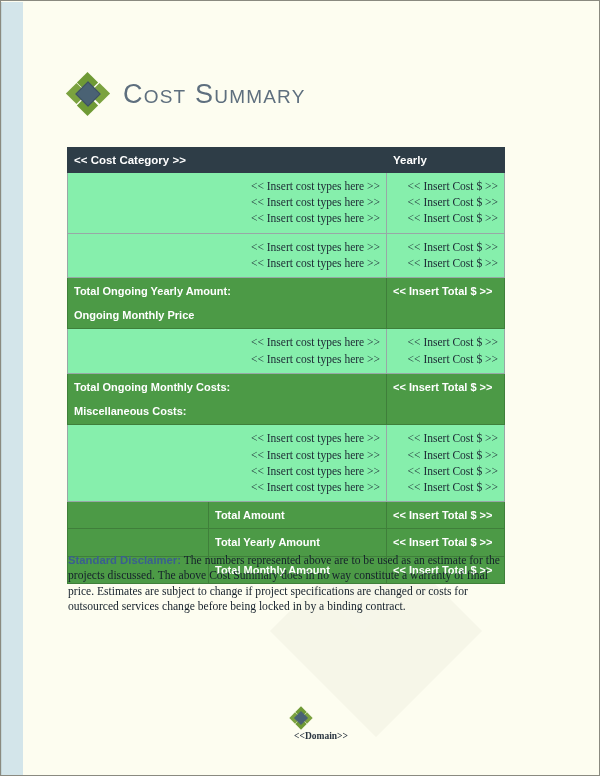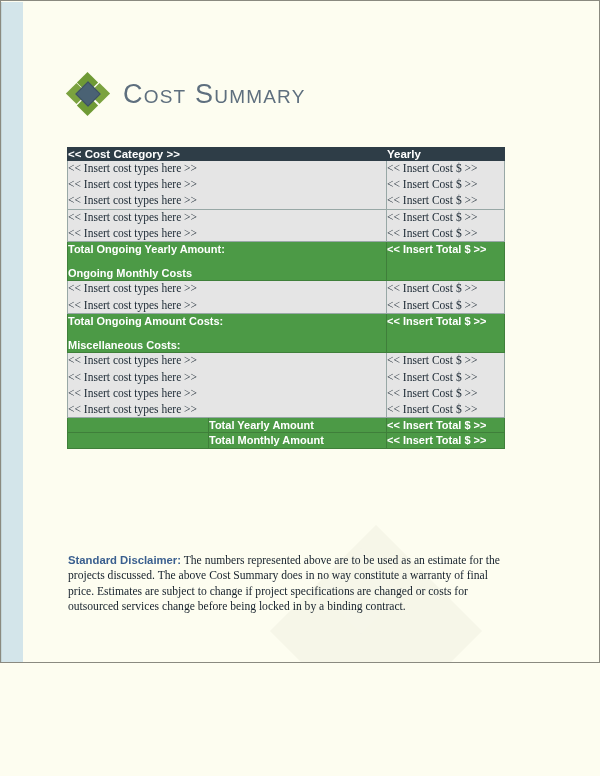--- a/index.html
+++ b/index.html
@@ -9,21 +9,21 @@
   body {
     width: 600px;
     height: 776px;
     overflow: hidden;
     background: #fdfdf0;
     font-family: "Liberation Serif", serif;
   }
   #page {
     position: relative;
     width: 600px;
-    height: 663px;
+    height: 776px;
     background: #fdfdf0;
     box-sizing: border-box;
     border: 1px solid #8a8a80;
     overflow: hidden;
   }
   
   #left-band {
     position: absolute;
     left: 1px;
     top: 1px;
@@ -104,21 +104,21 @@
   
   #cost-table {
     position: absolute;
     left: 66px;
     top: 146px;
     width: 437px;
     border-collapse: collapse;
     table-layout: fixed;
   }
   #cost-table td, #cost-table th {
-    padding: 0;
+    padding: 6px;
     margin: 0;
     vertical-align: top;
   }
   .col-a { width: 141px; }
   .col-b { width: 178px; }
   .col-c { width: 118px; }
 
   .hdr-row th {
     background: #2e3d47;
     color: #ffffff;
@@ -127,27 +127,28 @@
     font-weight: bold;
     text-align: left;
     padding: 5px 0 6px 9px;
     border: 1px solid #2e3d47;
   }
   .hdr-row th.price-col {
     padding-left: 11px;
   }
 
   .light-cell {
-    background: #e5e5e5;
+    background: #86efac;
     border: 1px solid #98a8a6;
     font-family: "Liberation Serif", serif;
     font-size: 11.5px;
     color: #1b2833;
     padding: 4px 0 4px 9px;
     line-height: 1.32;
+    text-align: right;
   }
   .light-cell.price {
     padding-left: 11px;
   }
   .green-cell {
     background: #4c9a46;
     border: 1px solid #3f7f3a;
     font-family: "Liberation Sans", sans-serif;
     font-size: 11px;
     font-weight: bold;
@@ -271,58 +272,67 @@
           </td>
           <td class="light-cell price">
             <span class="row-line">&lt;&lt; Insert Cost $ &gt;&gt;</span>
             <span class="row-line">&lt;&lt; Insert Cost $ &gt;&gt;</span>
           </td>
         </tr>
         <tr>
           <td class="green-cell" colspan="2">
             <span class="row-line">Total Ongoing Yearly Amount:</span>
             <span class="spacer-line"></span>
-            <span class="row-line">Ongoing Monthly Costs</span>
+            <span class="row-line">Ongoing Monthly Price</span>
           </td>
           <td class="green-cell price">
             <span class="row-line">&lt;&lt; Insert Total $ &gt;&gt;</span>
           </td>
         </tr>
         <tr>
           <td class="light-cell" colspan="2">
             <span class="row-line">&lt;&lt; Insert cost types here &gt;&gt;</span>
             <span class="row-line">&lt;&lt; Insert cost types here &gt;&gt;</span>
           </td>
           <td class="light-cell price">
             <span class="row-line">&lt;&lt; Insert Cost $ &gt;&gt;</span>
             <span class="row-line">&lt;&lt; Insert Cost $ &gt;&gt;</span>
           </td>
         </tr>
         <tr>
           <td class="green-cell" colspan="2">
-            <span class="row-line">Total Ongoing Amount Costs:</span>
+            <span class="row-line">Total Ongoing Monthly Costs:</span>
             <span class="spacer-line"></span>
             <span class="row-line">Miscellaneous Costs:</span>
           </td>
           <td class="green-cell price">
             <span class="row-line">&lt;&lt; Insert Total $ &gt;&gt;</span>
           </td>
         </tr>
         <tr>
           <td class="light-cell" colspan="2">
             <span class="row-line">&lt;&lt; Insert cost types here &gt;&gt;</span>
             <span class="row-line">&lt;&lt; Insert cost types here &gt;&gt;</span>
             <span class="row-line">&lt;&lt; Insert cost types here &gt;&gt;</span>
             <span class="row-line">&lt;&lt; Insert cost types here &gt;&gt;</span>
           </td>
           <td class="light-cell price">
             <span class="row-line">&lt;&lt; Insert Cost $ &gt;&gt;</span>
             <span class="row-line">&lt;&lt; Insert Cost $ &gt;&gt;</span>
             <span class="row-line">&lt;&lt; Insert Cost $ &gt;&gt;</span>
             <span class="row-line">&lt;&lt; Insert Cost $ &gt;&gt;</span>
+          </td>
+        </tr>
+        <tr>
+          <td class="green-blank"></td>
+          <td class="green-cell mid">
+            <span class="row-line">Total Amount</span>
+          </td>
+          <td class="green-cell price">
+            <span class="row-line">&lt;&lt; Insert Total $ &gt;&gt;</span>
           </td>
         </tr>
         <tr>
           <td class="green-blank"></td>
           <td class="green-cell mid">
             <span class="row-line">Total Yearly Amount</span>
           </td>
           <td class="green-cell price">
             <span class="row-line">&lt;&lt; Insert Total $ &gt;&gt;</span>
           </td>

